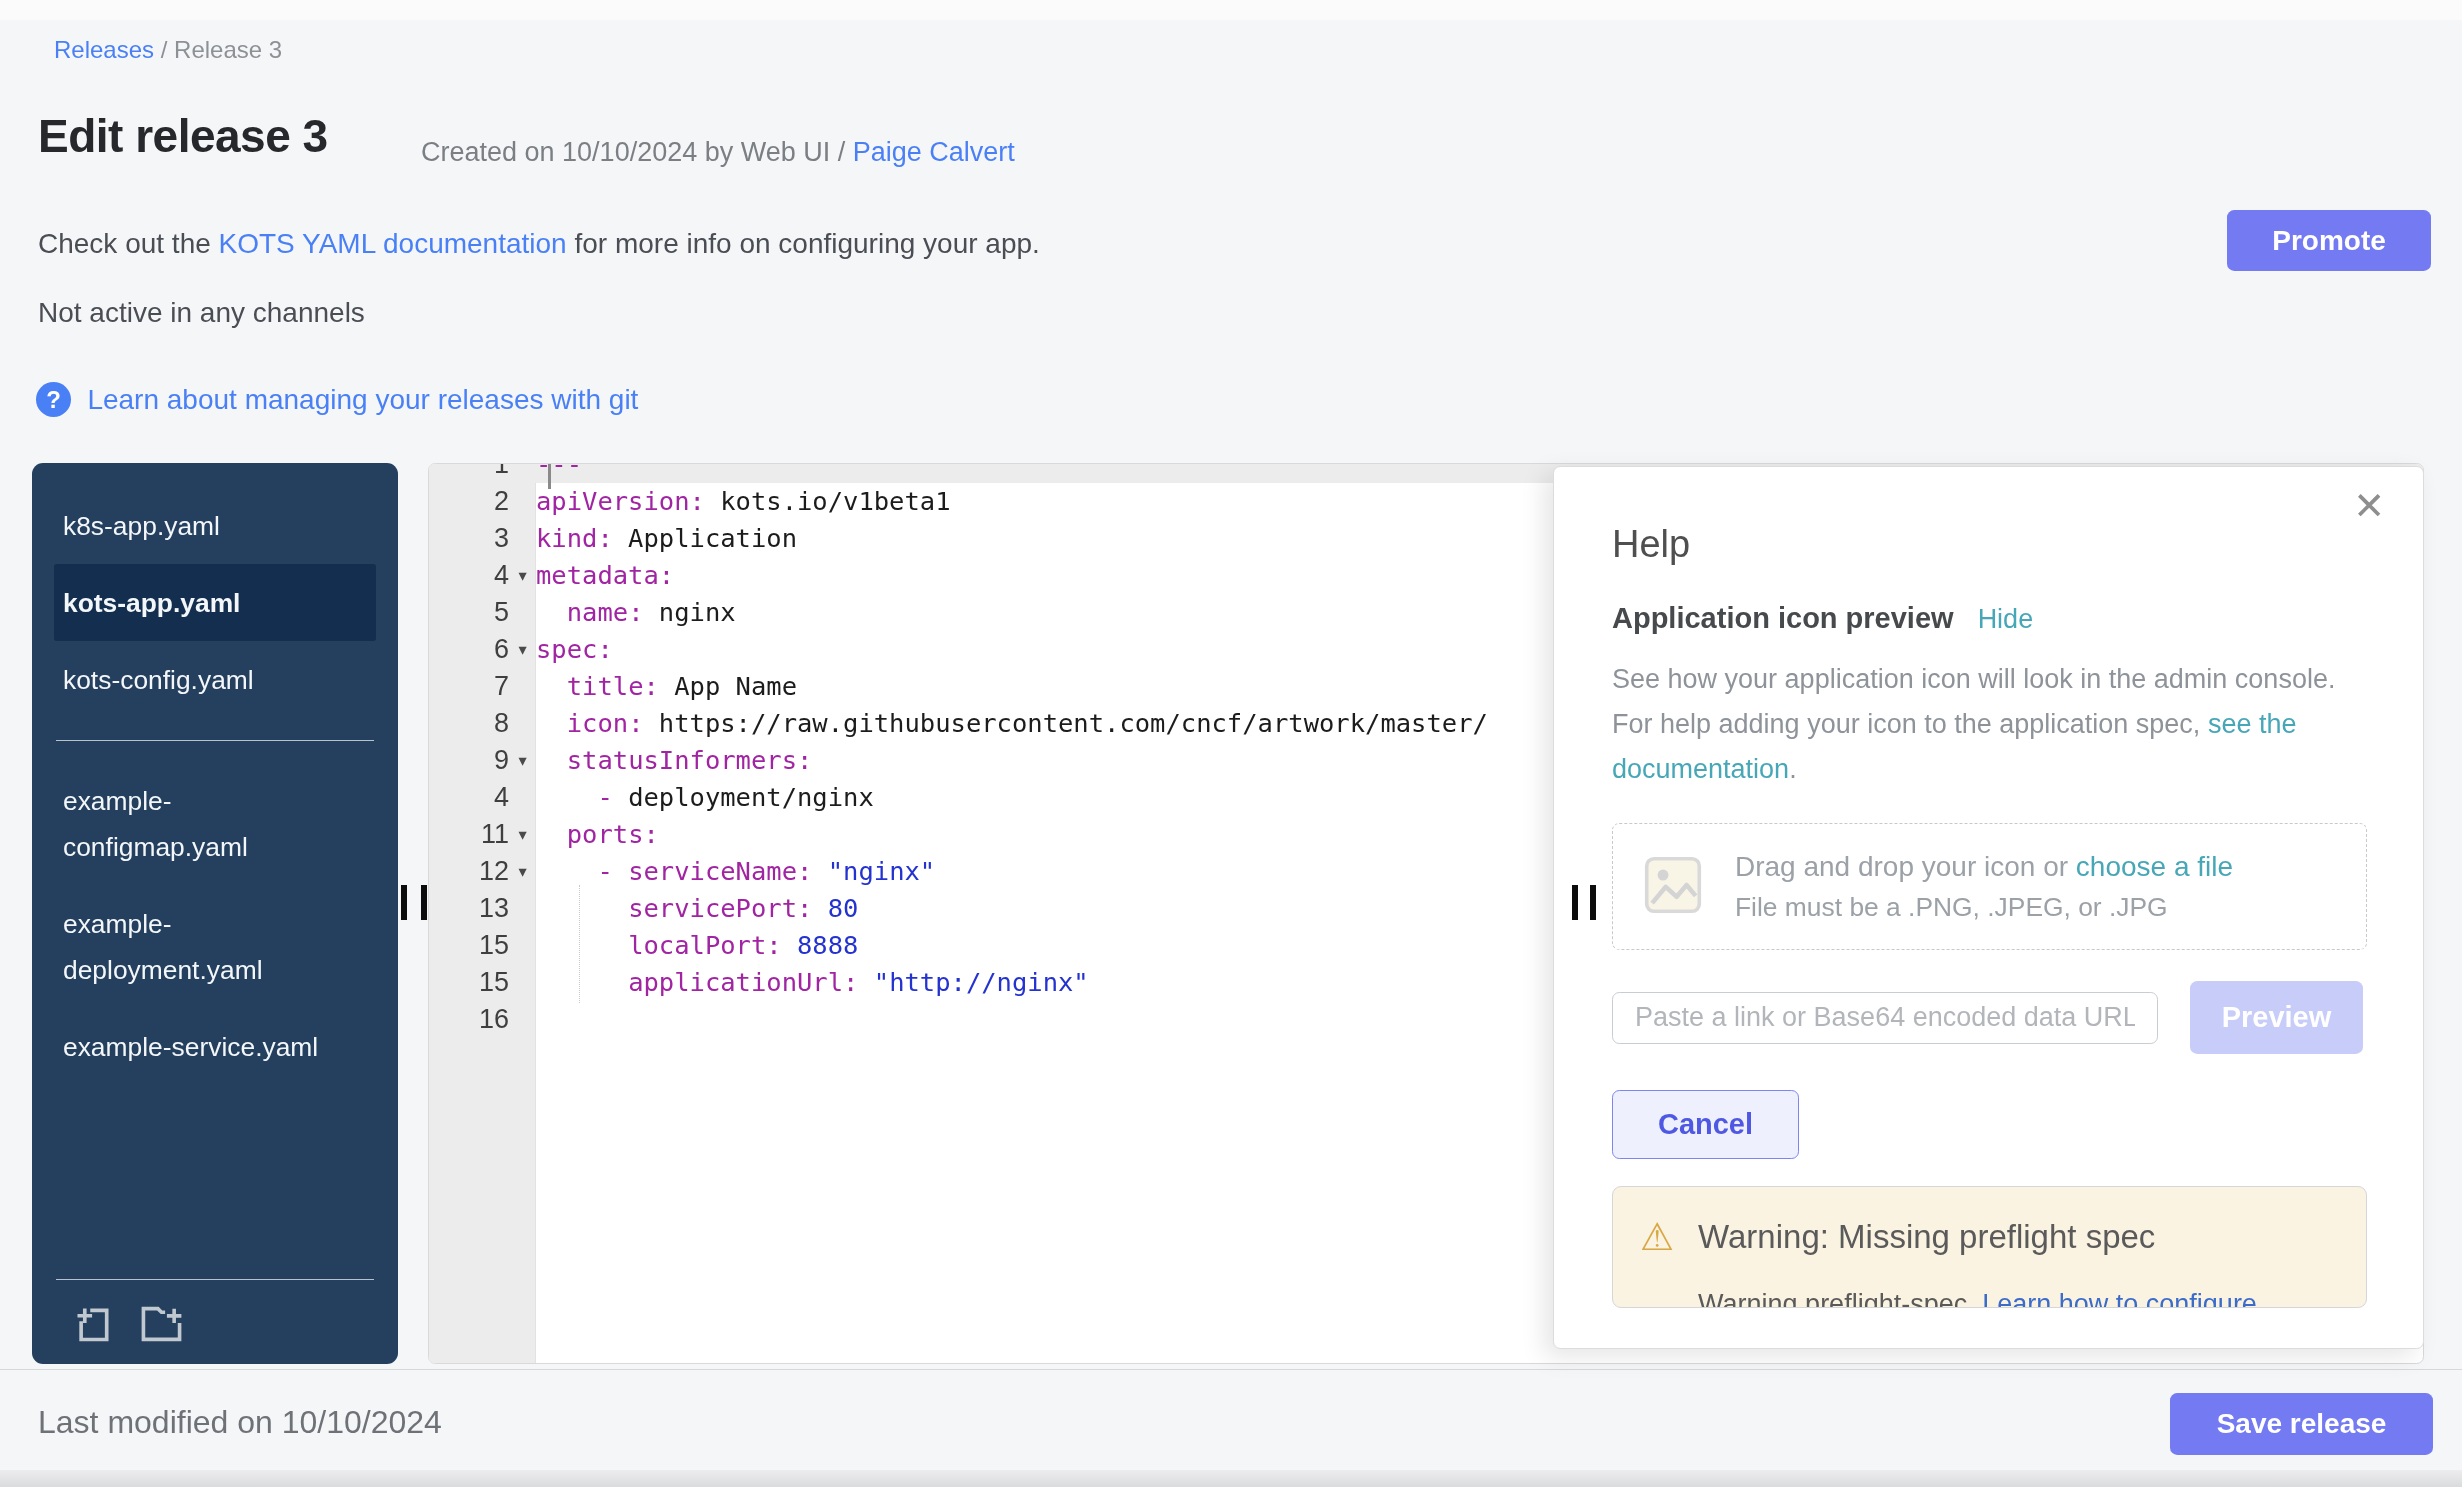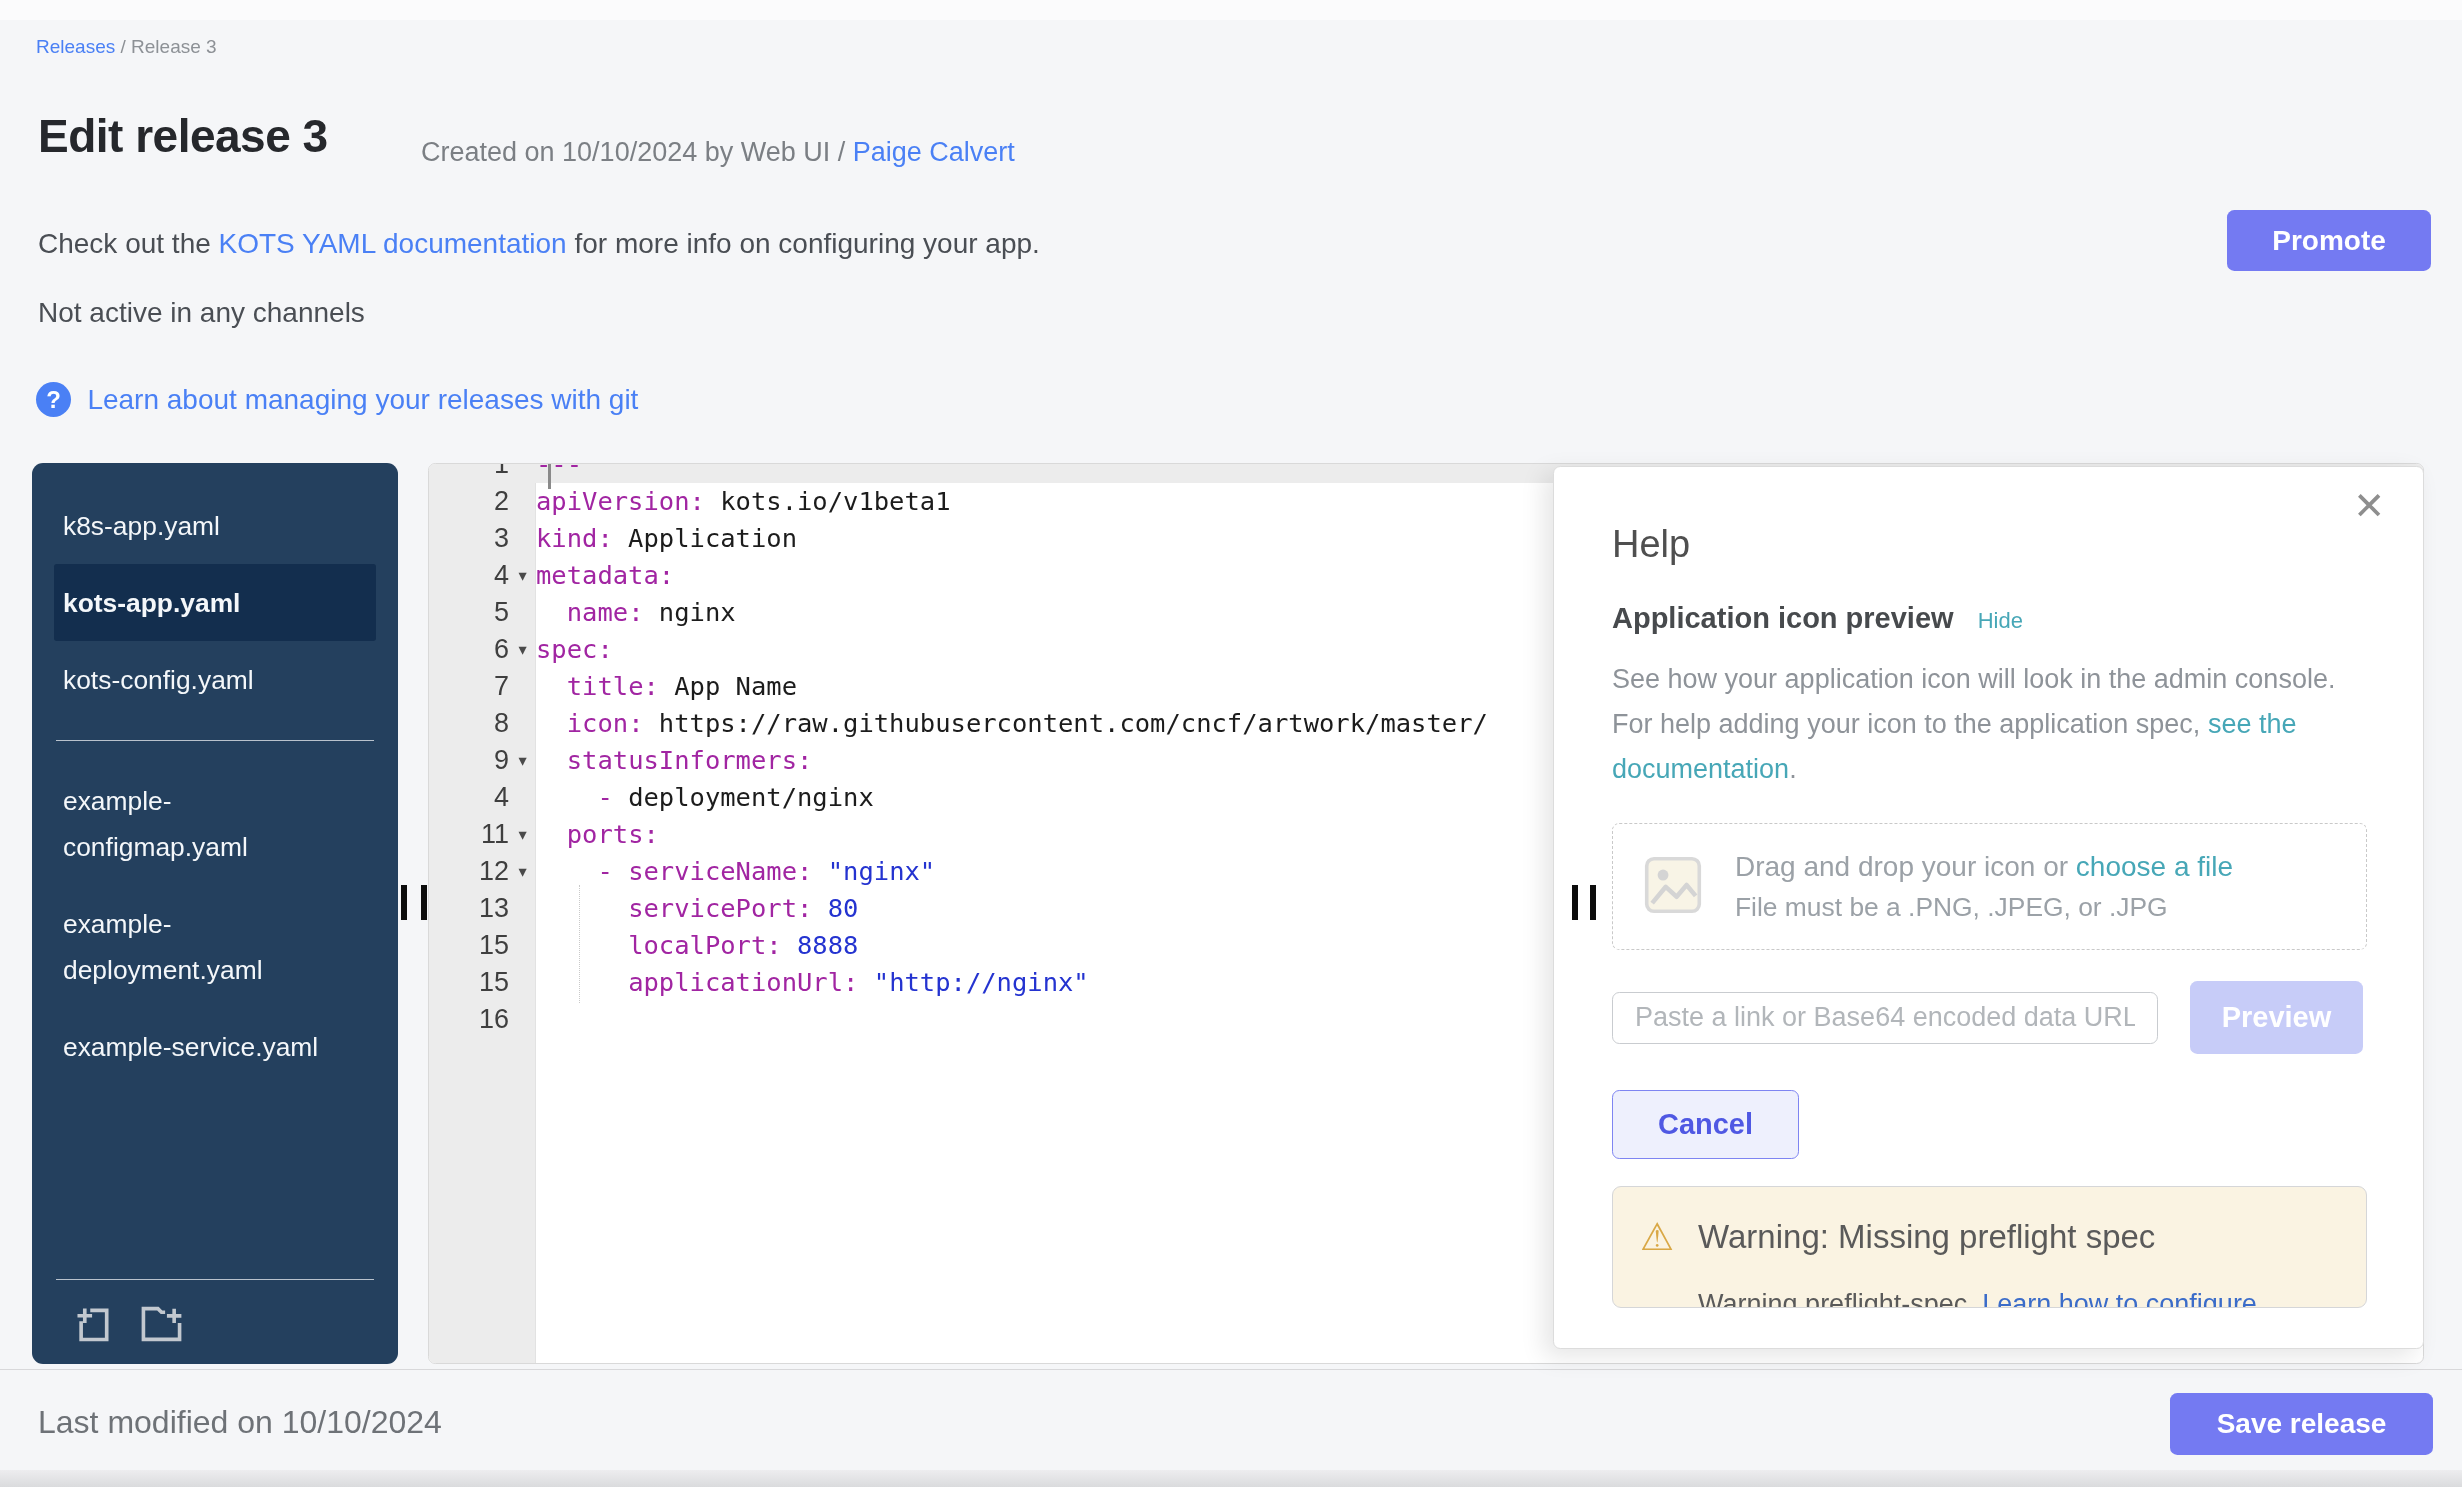--- a/index.html
+++ b/index.html
@@ -8,21 +8,21 @@
     position:relative;
     background:#f5f6f8;
     font-family:"Liberation Sans", sans-serif;
     overflow:hidden;
     color:#4a4e54;
   }
   .abs { position:absolute; }
 
   
   .topstrip { left:0; top:0; width:100%; height:20px; background:#fbfbfc; }
-  .breadcrumb { left:36px; top:36px; font-size:19px;text-align:right; }
+  .breadcrumb { left:54px; top:36px; font-size:24px;text-align:right; }
   .breadcrumb a { color:#4a80f5; text-decoration:none; }
   .breadcrumb .muted { color:#8d9196; }
   .page-title { left:38px; top:109px; font-size:46px; font-weight:bold; color:#26282c; letter-spacing:-0.5px; }
   .created { left:421px; top:137px; font-size:27px; color:#7b7f84; }
   .created a { color:#4a80f5; text-decoration:none; }
   .docline { left:38px; top:228px; font-size:28px; color:#4a4e54; }
   .docline a { color:#4a80f5; text-decoration:none; }
   .channel-status { left:38px; top:297px; font-size:28px; color:#4a4e54; }
   .gitrow { left:36px; top:382px; display:flex; align-items:center; }
   .q-icon { width:35px; height:35px; border-radius:50%; background:#4a80f5; color:#fff;
@@ -79,21 +79,21 @@
     left:1553px; top:466px; width:871px; height:883px;
     background:#fff; border:0.9px solid #dcdcdc; border-radius:7.3px;
     box-shadow:-9px 7.3px 24px rgba(0,0,0,0.10);
     z-index:40; padding:56px 58px 0 58px;
   }
   .close-x { position:absolute; right:38px; top:20px; font-size:38px; color:#8e8e8e; cursor:pointer; line-height:1; }
   .help-title { font-size:38px; font-weight:500; color:#4f4f4f; }
   .preview-head-row { margin-top:36px; display:flex; align-items:baseline; }
   .preview-heading { font-size:29px; font-weight:bold; color:#474a4d; }
   .teal-link { color:#47a7b7; text-decoration:none; cursor:pointer; }
-  .hide-link { margin-left:24px; font-size:22px; }
+  .hide-link { margin-left:24px; font-size:27px; }
   .help-body { margin-top:22px; width:747px; font-size:27px; line-height:45px; color:#8e9399; }
   .dropzone {
     margin-top:31px; width:755px; height:127px;
     border:1.8px dashed #c9c9c9; border-radius:7.3px;
     display:flex; align-items:center; padding-left:31px; cursor:pointer;
   }
   .dz-text { margin-left:33px; }
   .dz-line1 { font-size:28px; color:#9ba1a7; }
   .dz-line1 a { font-size:28px; }
   .dz-line2 { font-size:26.4px; color:#9ba1a7; margin-top:9px; }

